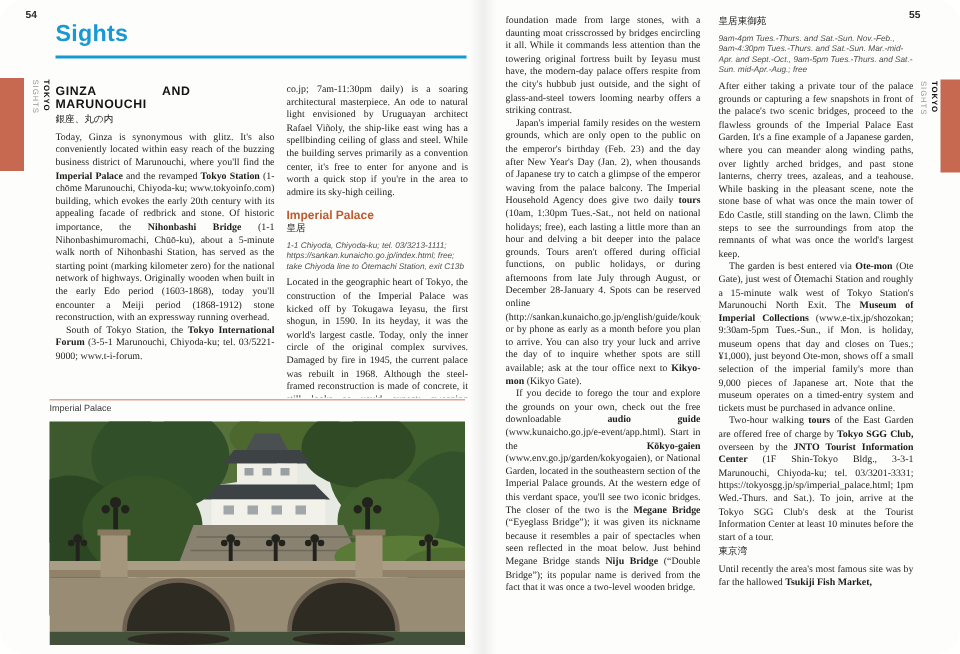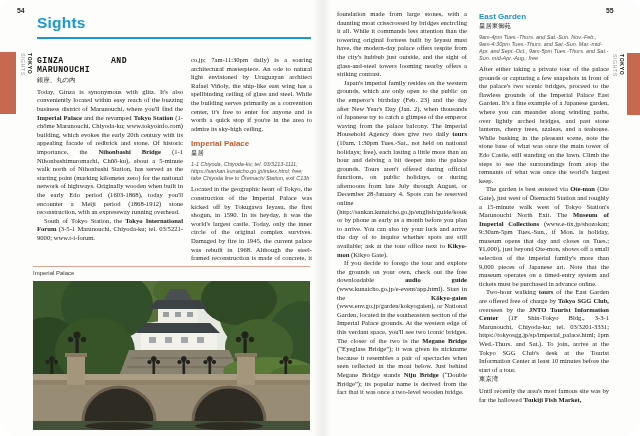--- a/index.html
+++ b/index.html
@@ -29,21 +29,21 @@
   .tabtext .t2{display:block;font-weight:400;color:#979797;}
   
   .col{font-size:6.6px;line-height:8.6px;text-align:justify;overflow:hidden;}
   .col p{margin:0;}
   .col p.ind{text-indent:7px;}
   .b{font-weight:700;}
   #lcol1{left:37px;top:56px;width:146px;height:208px;}
   #lcol2{left:191px;top:56px;width:121px;height:209px;}
   #rcol1{left:337px;top:10px;width:130px;height:421px;}
   #rcol2{left:479px;top:10px;width:130px;height:421px;}
-  .sec-head{font-family:Liberation Mono, monospace;font-weight:700;font-size:8.2px;
+  .sec-head{font-family:Liberation Sans, sans-serif;font-weight:700;font-size:8.2px;
             line-height:9.4px;letter-spacing:.4px;color:#141414;max-width:90px;}
   .sec-head.wide{max-width:none;margin-top:6px;font-size:8.4px;}
   .jp{font-size:6.4px;line-height:8px;color:#1a1a1a;margin:1px 0 4px 0;}
   .sight-head{font-family:"Liberation Sans",sans-serif;font-weight:700;font-size:8px;
               line-height:9px;margin-top:6px;}
   .sight-head.rust{color:#bf5a2e;}
   .sight-head.blue{color:#2492c4;}
   .info{font-family:"Liberation Sans",sans-serif;font-style:italic;font-size:5.5px;
         line-height:7px;color:#4f4f4f;margin:2px 0 3px 0;text-align:left;}
   
@@ -175,21 +175,20 @@
     <span class="t2">SIGHTS</span>
   </div>
 
   <div class="abs col" id="rcol1">
     <p><span>foundation made from large stones, with a daunting moat crisscrossed by bridges encircling it all. While it commands less attention than the towering original fortress built by Ieyasu must have, the modern-day palace offers respite from the city's hubbub just outside, and the sight of glass-and-steel towers looming nearby offers a striking contrast.</span></p>
     <p class="ind"><span>Japan's imperial family resides on the western grounds, which are only open to the public on the emperor's birthday (Feb. 23) and the day after New Year's Day (Jan. 2), when thousands of Japanese try to catch a glimpse of the emperor waving from the palace balcony. The Imperial Household Agency does give two daily </span><span class="b">tours</span><span> (10am, 1:30pm Tues.-Sat., not held on national holidays; free), each lasting a little more than an hour and delving a bit deeper into the palace grounds. Tours aren't offered during official functions, on public holidays, or during afternoons from late July through August, or December 28-January 4. Spots can be reserved online (http://sankan.kunaicho.go.jp/english/guide/koukyo.html) or by phone as early as a month before you plan to arrive. You can also try your luck and arrive the day of to inquire whether spots are still available; ask at the tour office next to </span><span class="b">Kikyo-mon</span><span> (Kikyo Gate).</span></p>
     <p class="ind"><span>If you decide to forego the tour and explore the grounds on your own, check out the free downloadable </span><span class="b">audio guide</span><span> (www.kunaicho.go.jp/e-event/app.html). Start in the </span><span class="b">Kōkyo-gaien</span><span> (www.env.go.jp/garden/kokyogaien), or National Garden, located in the southeastern section of the Imperial Palace grounds. At the western edge of this verdant space, you'll see two iconic bridges. The closer of the two is the </span><span class="b">Megane Bridge</span><span> (“Eyeglass Bridge”); it was given its nickname because it resembles a pair of spectacles when seen reflected in the moat below. Just behind Megane Bridge stands </span><span class="b">Niju Bridge</span><span> (“Double Bridge”); its popular name is derived from the fact that it was once a two-level wooden bridge.</span></p>
   </div>
 
   <div class="abs col" id="rcol2">
-    <div class="sight-head blue" style="margin-top:2px;">East Garden</div>
     <div class="jp">皇居東御苑</div>
     <div class="info">9am-4pm Tues.-Thurs. and Sat.-Sun. Nov.-Feb., 9am-4:30pm Tues.-Thurs. and Sat.-Sun. Mar.-mid-Apr. and Sept.-Oct., 9am-5pm Tues.-Thurs. and Sat.-Sun. mid-Apr.-Aug.; free</div>
     <p><span>After either taking a private tour of the palace grounds or capturing a few snapshots in front of the palace's two scenic bridges, proceed to the flawless grounds of the Imperial Palace East Garden. It's a fine example of a Japanese garden, where you can meander along winding paths, over lightly arched bridges, and past stone lanterns, cherry trees, azaleas, and a teahouse. While basking in the pleasant scene, note the stone base of what was once the main tower of Edo Castle, still standing on the lawn. Climb the steps to see the surroundings from atop the remnants of what was once the world's largest keep.</span></p>
     <p class="ind"><span>The garden is best entered via </span><span class="b">Ote-mon</span><span> (Ote Gate), just west of Ōtemachi Station and roughly a 15-minute walk west of Tokyo Station's Marunouchi North Exit. The </span><span class="b">Museum of Imperial Collections</span><span> (www.e-tix.jp/shozokan; 9:30am-5pm Tues.-Sun., if Mon. is holiday, museum opens that day and closes on Tues.; ¥1,000), just beyond Ote-mon, shows off a small selection of the imperial family's more than 9,000 pieces of Japanese art. Note that the museum operates on a timed-entry system and tickets must be purchased in advance online.</span></p>
     <p class="ind"><span>Two-hour walking </span><span class="b">tours</span><span> of the East Garden are offered free of charge by </span><span class="b">Tokyo SGG Club,</span><span> overseen by the </span><span class="b">JNTO Tourist Information Center</span><span> (1F Shin-Tokyo Bldg., 3-3-1 Marunouchi, Chiyoda-ku; tel. 03/3201-3331; https://tokyosgg.jp/sp/imperial_palace.html; 1pm Wed.-Thurs. and Sat.). To join, arrive at the Tokyo SGG Club's desk at the Tourist Information Center at least 10 minutes before the start of a tour.</span></p>
     <div class="jp">東京湾</div>
     <p><span>Until recently the area's most famous site was by far the hallowed </span><span class="b">Tsukiji Fish Market,</span></p>
   </div>
 
 </div>

